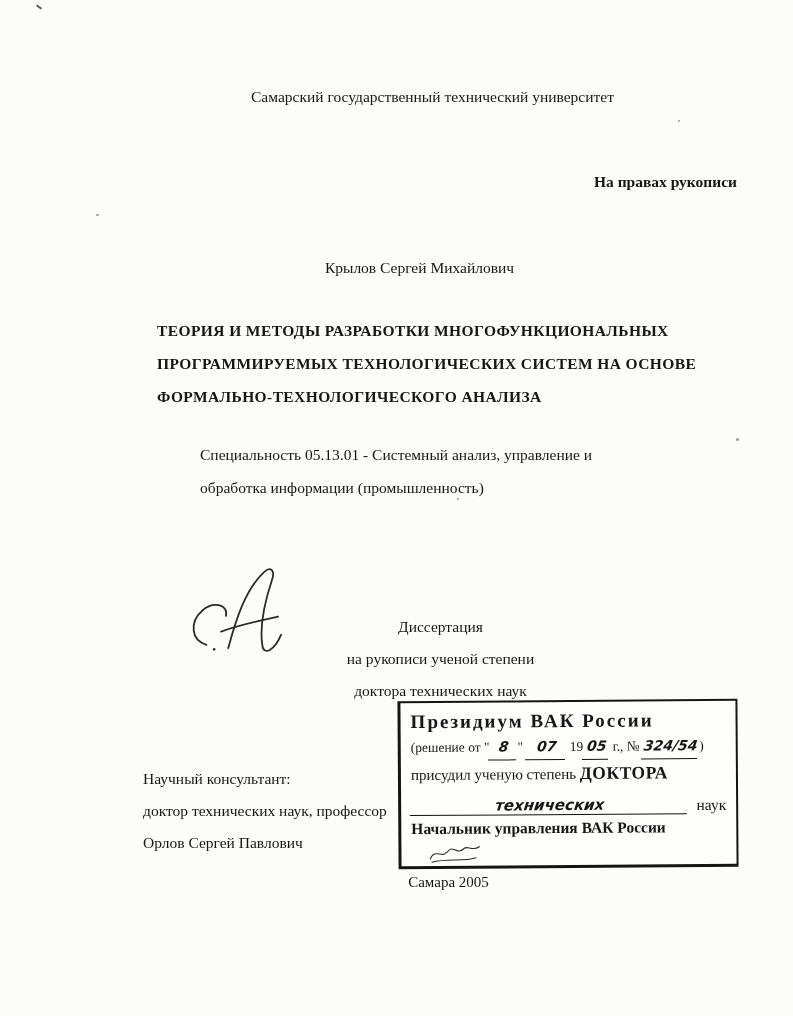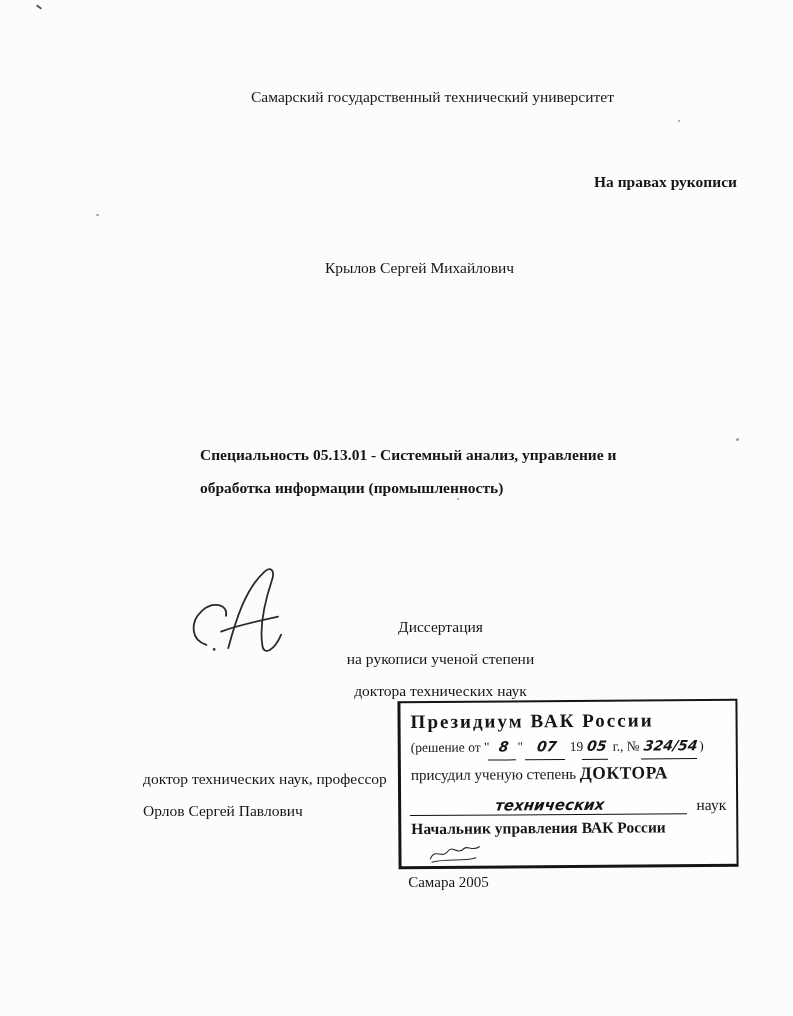--- a/index.html
+++ b/index.html
@@ -15,21 +15,21 @@
   }
   .abs{position:absolute;}
 
   .university{top:88px;left:40px;right:0;text-align:center;font-size:15.5px;}
   .manuscript{top:173px;right:88px;font-size:15.5px;font-weight:bold;}
   .author{top:259px;left:14px;right:0;text-align:center;font-size:15.5px;}
 
   .title-block{top:314px;left:157px;width:545px;font-weight:bold;font-size:15.5px;letter-spacing:.4px;}
   .title-block .tline{display:block;line-height:33px;}
 
-  .specialty{top:438px;left:200px;width:455px;font-size:15.5px;line-height:33px;font-weight:bold;}
+  .specialty{top:438px;left:200px;width:455px;font-size:15.5px;line-height:33px;}
 
   .dissertation{top:611px;left:56px;right:0;text-align:center;font-size:15.5px;}
   .dissertation .dline{display:block;line-height:32px;}
 
   .consultant{top:763px;left:143px;font-size:15.5px;}
   .consultant .cline{display:block;line-height:32px;}
 
   .cityyear{top:874px;left:72px;right:0;text-align:center;font-size:15px;}
 
   
@@ -79,20 +79,25 @@
 <body>
 
 <div class="page">
 
   <div class="abs university">Самарский государственный технический университет</div>
 
   <div class="abs manuscript">На правах рукописи</div>
 
   <div class="abs author">Крылов Сергей Михайлович</div>
 
+  <div class="abs title-block">
+    <span class="tline">ТЕОРИЯ И МЕТОДЫ РАЗРАБОТКИ МНОГОФУНКЦИОНАЛЬНЫХ</span>
+    <span class="tline">ПРОГРАММИРУЕМЫХ ТЕХНОЛОГИЧЕСКИХ СИСТЕМ НА ОСНОВЕ</span>
+    <span class="tline">ФОРМАЛЬНО-ТЕХНОЛОГИЧЕСКОГО АНАЛИЗА</span>
+  </div>
 
   <div class="abs specialty">
     <span class="tline">Специальность 05.13.01 - Системный анализ, управление и</span>
     <span class="tline">обработка информации (промышленность)</span>
   </div>
 
   <svg class="abs big-signature" viewBox="0 0 120 110" xmlns="http://www.w3.org/2000/svg">
     <g fill="none" stroke="#2a2a2a" stroke-width="1.8" stroke-linecap="round">
       <path d="M 30,86 C 14,82 12,64 24,52 C 34,42 50,44 48,56"></path>
       <circle cx="38" cy="90" r="1.4" fill="#2a2a2a" stroke="none"></circle>
@@ -101,20 +106,21 @@
     </g>
   </svg>
 
   <div class="abs dissertation">
     <span class="dline">Диссертация</span>
     <span class="dline">на рукописи ученой степени</span>
     <span class="dline">доктора технических наук</span>
   </div>
 
   <div class="abs consultant">
+    <span class="cline">Научный консультант:</span>
     <span class="cline">доктор технических наук, профессор</span>
     <span class="cline">Орлов Сергей Павлович</span>
   </div>
 
   <div class="abs stamp">
     <div class="stamp-title">Президиум ВАК России</div>
 
     <div class="stamp-line">
       <span>(решение от "</span><span class="hw u u-day">8</span><span>"</span>
       <span class="hw u u-month">07</span>

